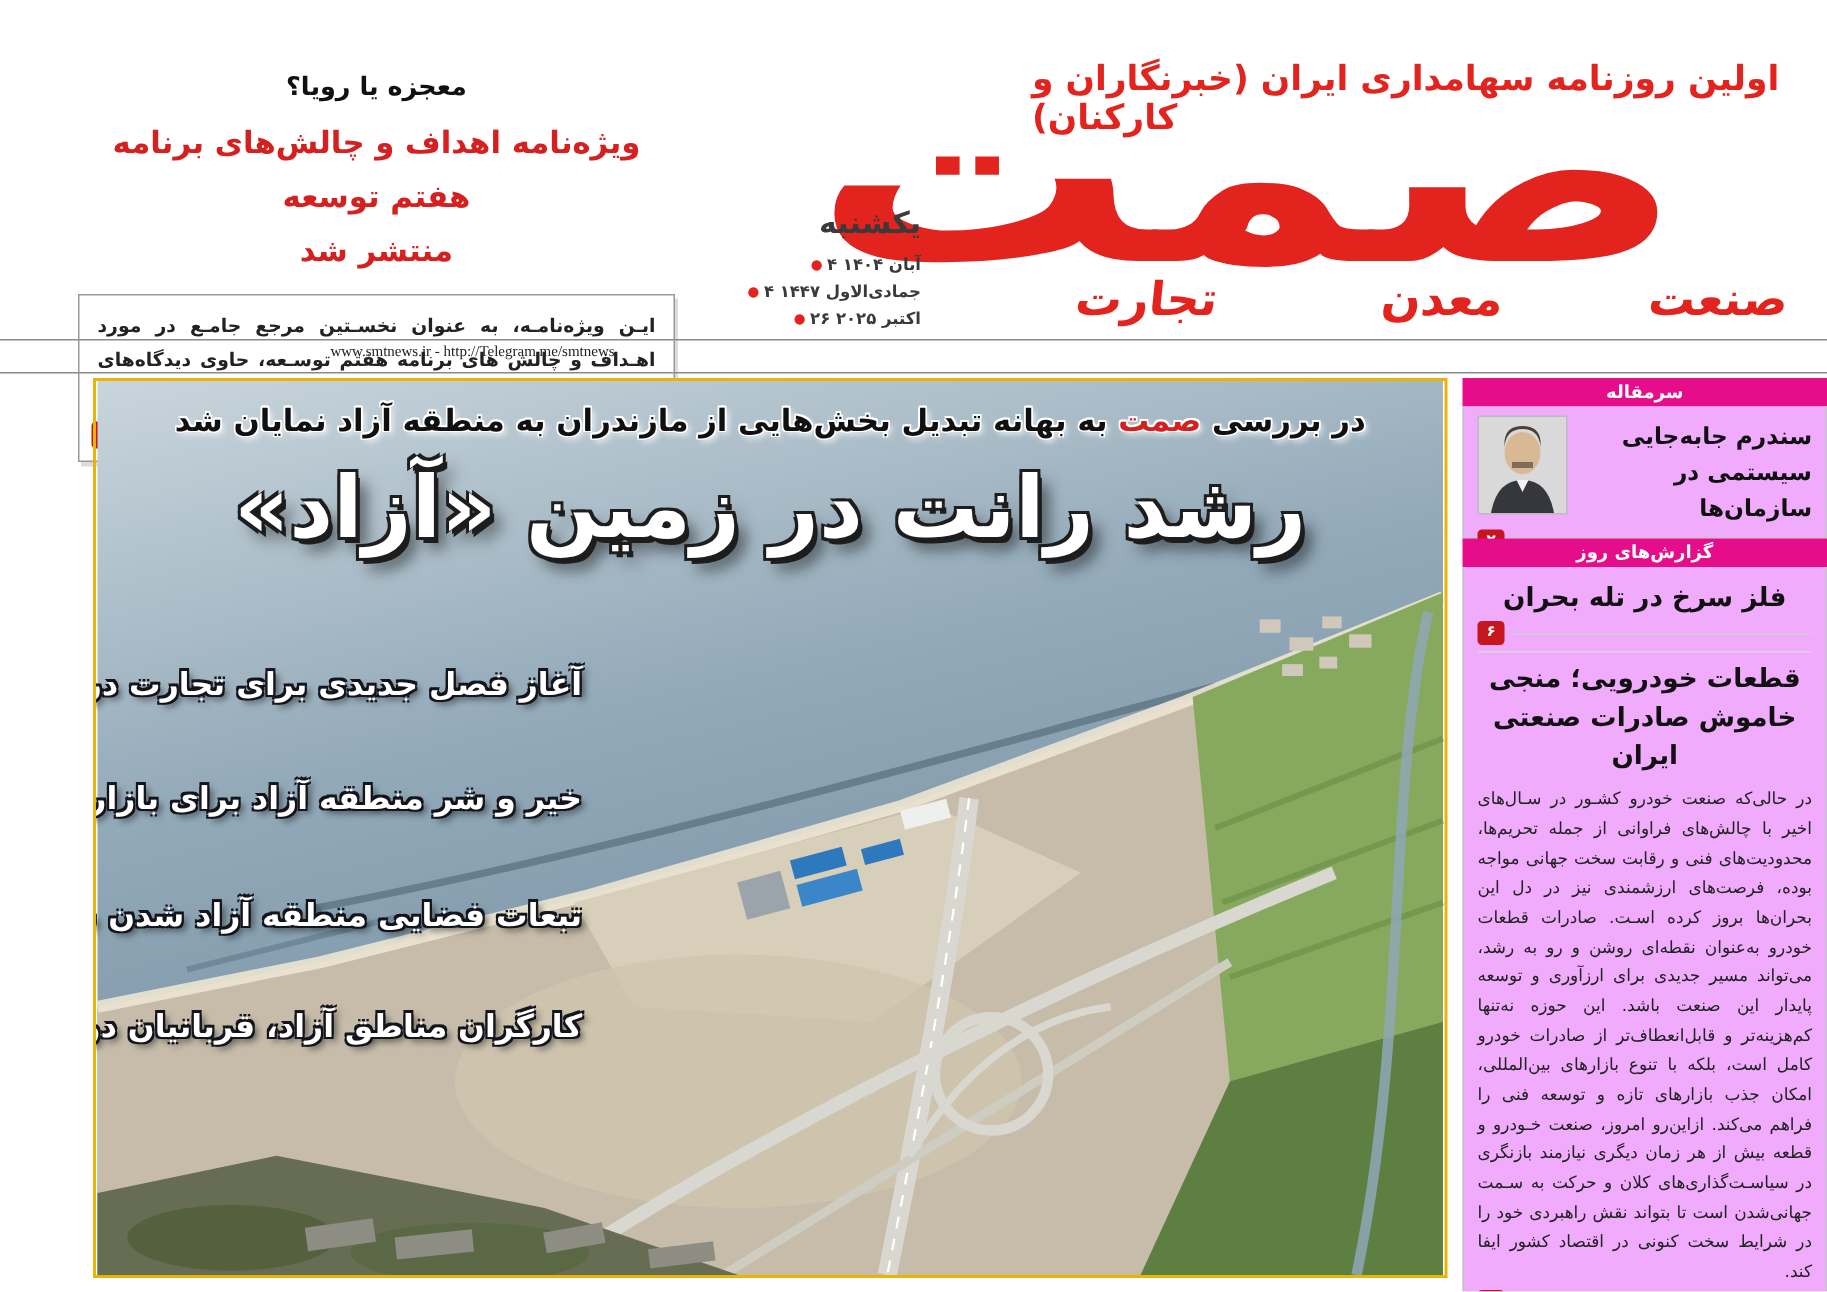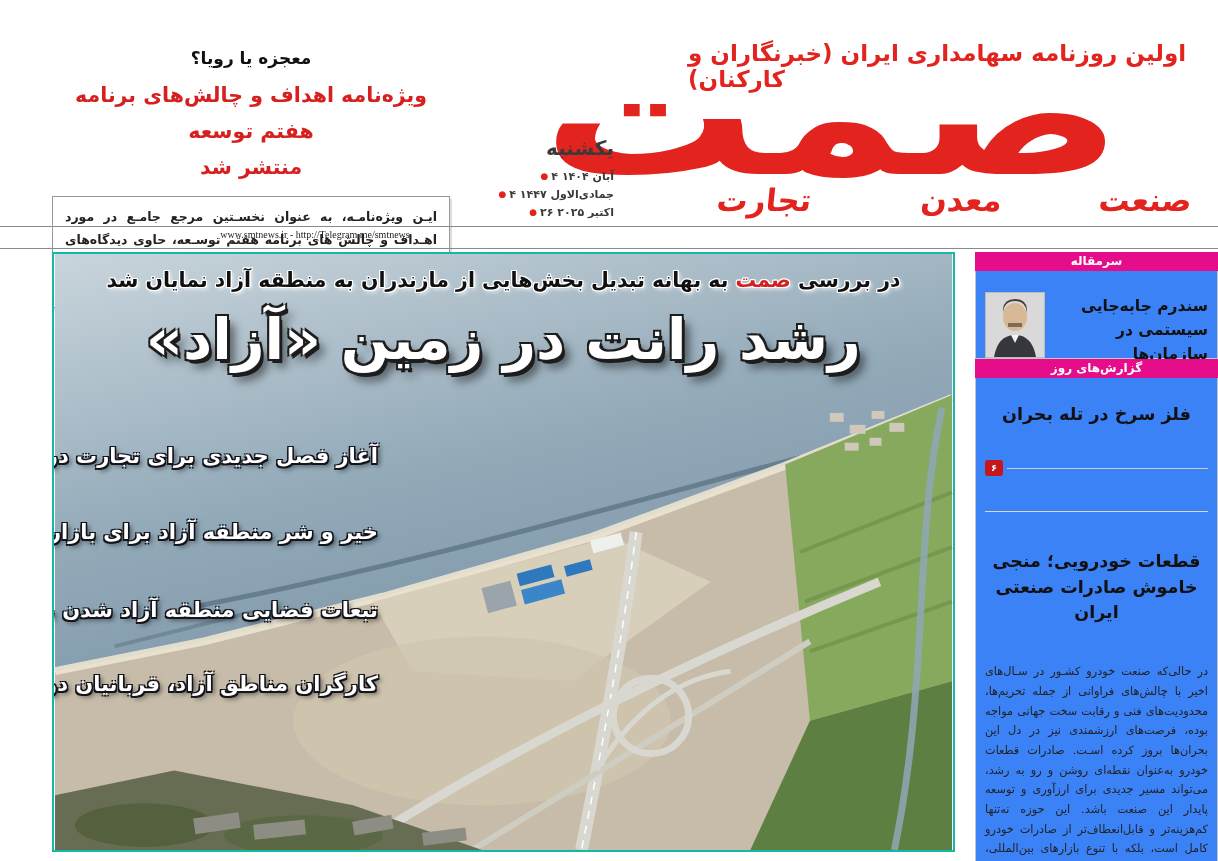--- a/index.html
+++ b/index.html
@@ -40,42 +40,42 @@
                  box-shadow:2px 3px 0 rgba(120,120,120,.25);padding:8px 12px 10px;
                  font-size:12.5px;font-weight:bold;color:#222;text-align:justify;line-height:1.85;}
   .promo-brand{color:#d6201f;}
   .promo-red{color:#d6201f;}
   .badge{display:inline-block;min-width:15px;height:18px;line-height:18px;padding:0 2px;
          background:#c4161c;color:#fff;font-size:10.5px;font-weight:bold;text-align:center;
          border-radius:3px;}
   .promo-badge{position:absolute;left:8px;bottom:8px;}
 
   
-  .photo{position:absolute;top:252px;left:52px;width:903px;height:600px;border:2px solid #14b8a6;
+  .photo{position:absolute;top:252px;left:62px;width:903px;height:600px;border:2px solid #eab308;
          box-sizing:border-box;overflow:hidden;}
   .photo svg{display:block;}
   .kicker{position:absolute;top:14px;left:0;width:100%;text-align:center;
           font-size:20.5px;font-weight:bold;color:#101010;white-space:nowrap;
           text-shadow:1px 0 0 #fff,-1px 0 0 #fff,0 1px 0 #fff,0 -1px 0 #fff,
                       1px 1px 0 #fff,-1px -1px 0 #fff,1px -1px 0 #fff,-1px 1px 0 #fff,2px 2px 4px rgba(255,255,255,.9);}
   .kicker-brand{color:#d6201f;}
   .headline{position:absolute;top:52px;left:0;width:100%;text-align:center;
             font-size:57px;font-weight:bold;color:#fff;
             text-shadow:-2px -2px 0 #1d1d1d,2px -2px 0 #1d1d1d,-2px 2px 0 #1d1d1d,
                         2px 2px 0 #1d1d1d,3px 4px 0 #1d1d1d,7px 8px 10px rgba(0,0,0,.55);}
   .teaser{position:absolute;right:575px;white-space:nowrap;font-size:21px;font-weight:bold;color:#fff;
           text-shadow:-1.5px -1.5px 0 #14141c,1.5px -1.5px 0 #14141c,-1.5px 1.5px 0 #14141c,
                       1.5px 1.5px 0 #14141c,3px 3px 5px rgba(0,0,0,.6);}
   .teaser1{top:190px;} .teaser2{top:266px;} .teaser3{top:344px;} .teaser4{top:418px;}
 
   
   .sidebar{position:absolute;top:252px;right:0;width:243px;height:600px;display:flex;flex-direction:column;}
   .secbar{height:19px;background:#e60d8a;color:#fff;font-size:12px;font-weight:bold;
           text-align:center;line-height:19px;flex:none;}
-  .sbox{border:1px solid #c4c4c4;border-top:none;background:#3b82f6;box-sizing:border-box;padding:21px 9px 4px;gap:31px;}
+  .sbox{border:1px solid #c4c4c4;border-top:none;background:#f0abfc;box-sizing:border-box;padding:6px 9px 4px;}
   .badge-row{display:flex;align-items:center;direction:ltr;margin-top:2px;}
   .badge-row .badge{height:16px;line-height:16px;min-width:14px;font-size:10px;flex:none;}
   .badge-row .rule{flex:1;border-top:1px solid #cfcfcf;margin-left:4px;}
 
   .editorial-box{height:88px;flex:none;display:flex;flex-direction:column;}
   .ed-inner{display:flex;flex:1;gap:6px;}
   .ed-title{flex:1;font-size:15.5px;font-weight:bold;color:#111;line-height:1.55;text-align:right;padding-top:2px;}
   .ed-photo{flex:none;width:58px;height:64px;border:1px solid #bbb;}
 
   .reports-box{flex:none;display:flex;flex-direction:column;}

